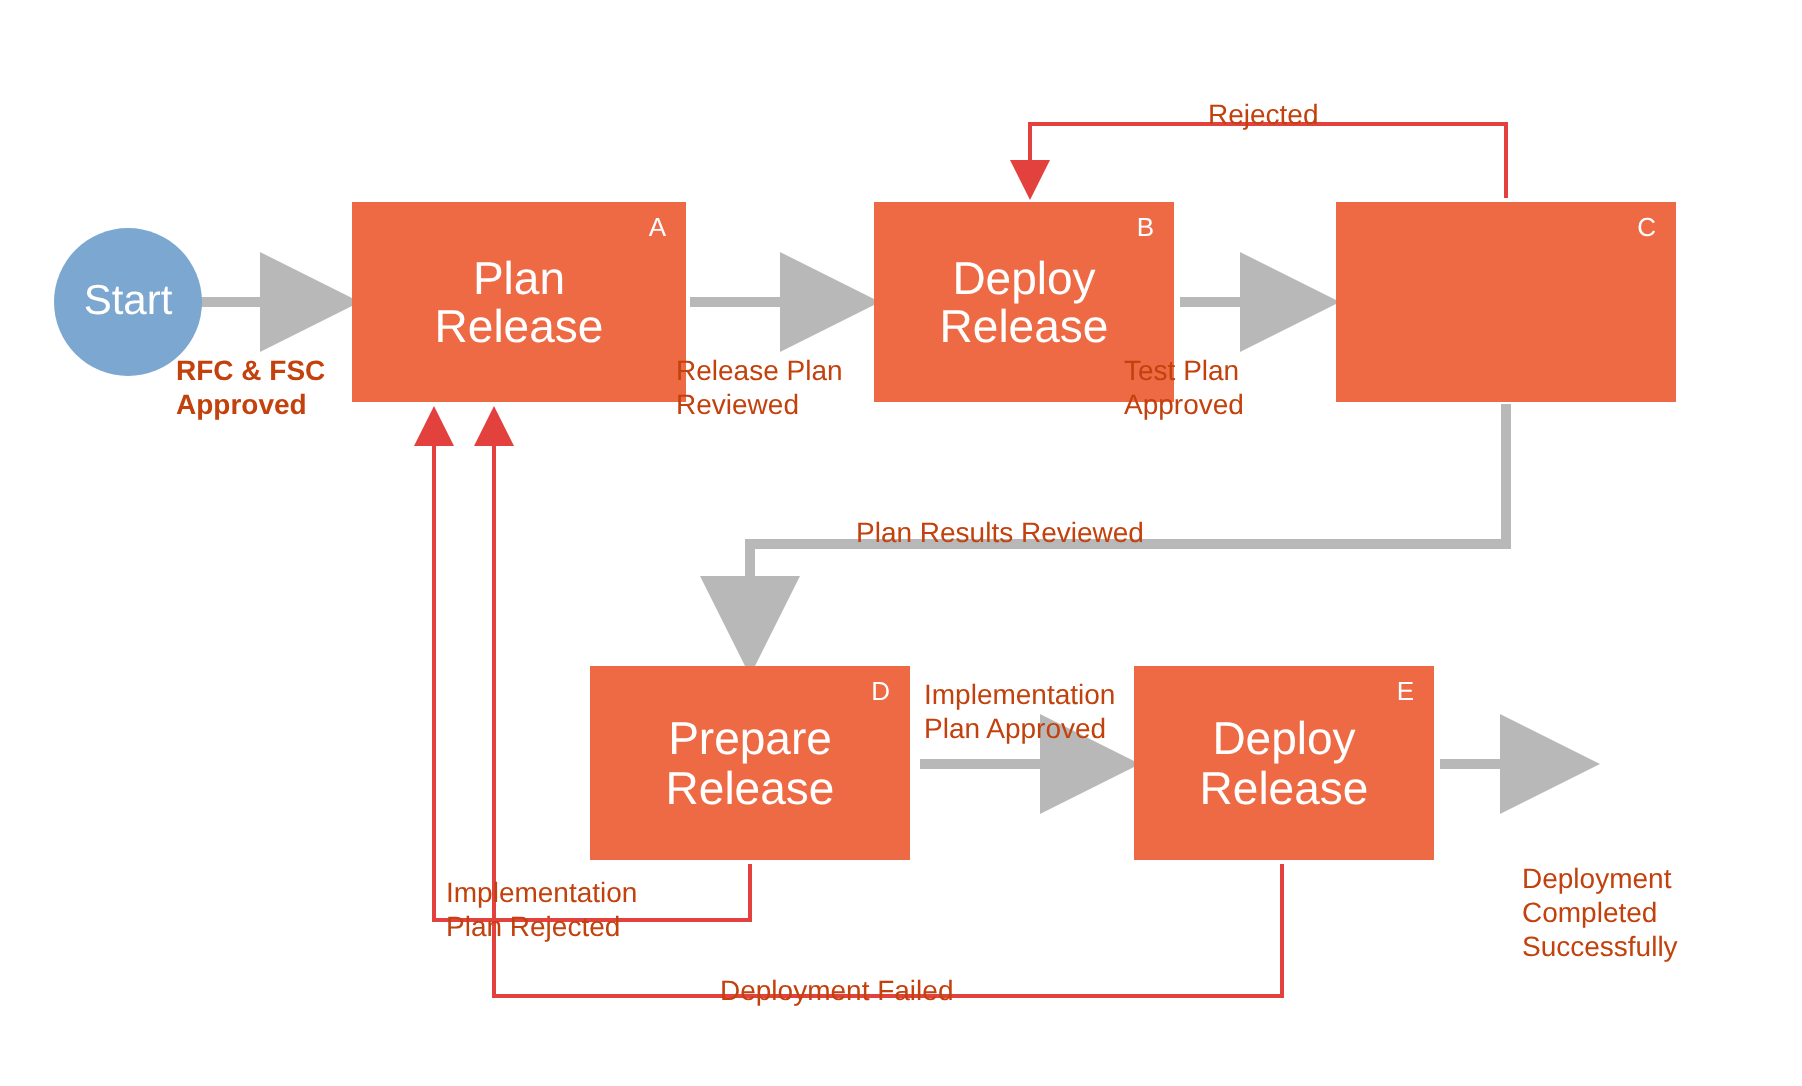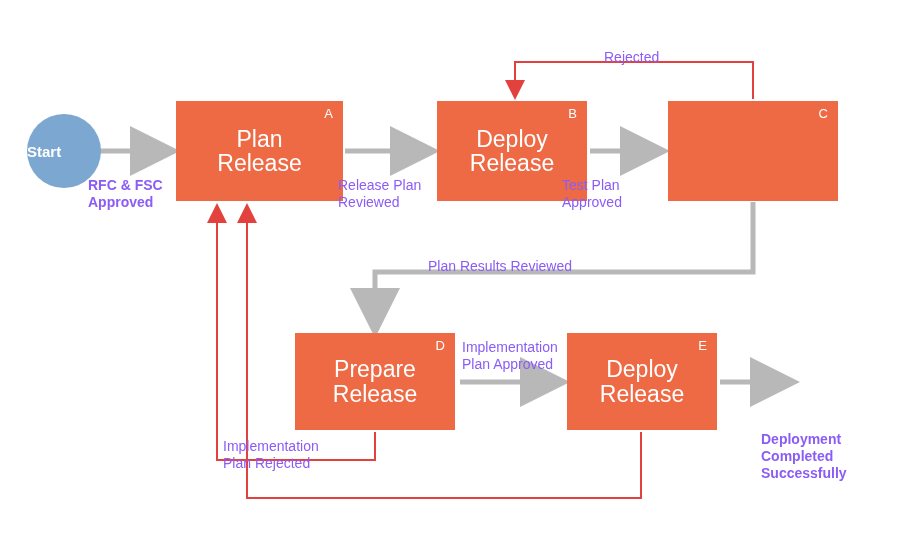--- a/index.html
+++ b/index.html
@@ -1,32 +1,32 @@
 <!DOCTYPE html>
 <html><head>
 <meta charset="utf-8">
 <style>
   * { box-sizing: border-box; margin: 0; padding: 0; }
   body { width: 901px; height: 543px; font-family: "Helvetica Neue", Helvetica, Arial, sans-serif; background: #fff; position: relative; }
   .canvas { position: absolute; inset: 0; }
   .circle {
     position: absolute; width: 74px; height: 74px; border-radius: 50%;
-    background: #7ba7d1; display: flex; align-items: center; 
-    color: #fff; font-weight: 700; font-size: 15px;
+    background: #7ba7d1; display: flex; align-items: center; justify-content: center;
+    color: #fff; font-weight: 400; font-size: 21px;
   }
   .box {
     position: absolute; background: #ed6a45; color: #fff;
     display: flex; align-items: center; justify-content: center; text-align: center;
     font-size: 23px; line-height: 1.05; font-weight: 400;
   }
   .box .tag {
     position: absolute; top: 6px; right: 10px; font-size: 13px; font-weight: 400;
   }
   .label {
-    position: absolute; color: #8b5cf6; font-size: 14px; line-height: 1.2;
+    position: absolute; color: #c2410c; font-size: 14px; line-height: 1.2;
   }
   svg.arrows { position: absolute; inset: 0; width: 901px; height: 543px; }
 </style>
 </head>
 <body>
 
 <div class="canvas">
 
   <svg class="arrows">
     <defs>
@@ -86,19 +86,20 @@
   <div class="label" style="left:88px; top:177px; white-space:pre-line; font-weight:700;">RFC &amp; FSC
 Approved</div>
   <div class="label" style="left:338px; top:177px; white-space:pre-line;">Release Plan
 Reviewed</div>
   <div class="label" style="left:562px; top:177px; white-space:pre-line;">Test Plan
 Approved</div>
   <div class="label" style="left:604px; top:49px;">Rejected</div>
   <div class="label" style="left:428px; top:258px;">Plan Results Reviewed</div>
   <div class="label" style="left:462px; top:339px; white-space:pre-line;">Implementation
 Plan Approved</div>
-  <div class="label" style="left:761px; top:431px; white-space:pre-line;font-weight:bold;">Deployment
+  <div class="label" style="left:761px; top:431px; white-space:pre-line;">Deployment
 Completed
 Successfully</div>
   <div class="label" style="left:223px; top:438px; white-space:pre-line; text-align:left;">Implementation
 Plan Rejected</div>
+  <div class="label" style="left:360px; top:487px;">Deployment Failed</div>
 
 </div>
 
 </body></html>

